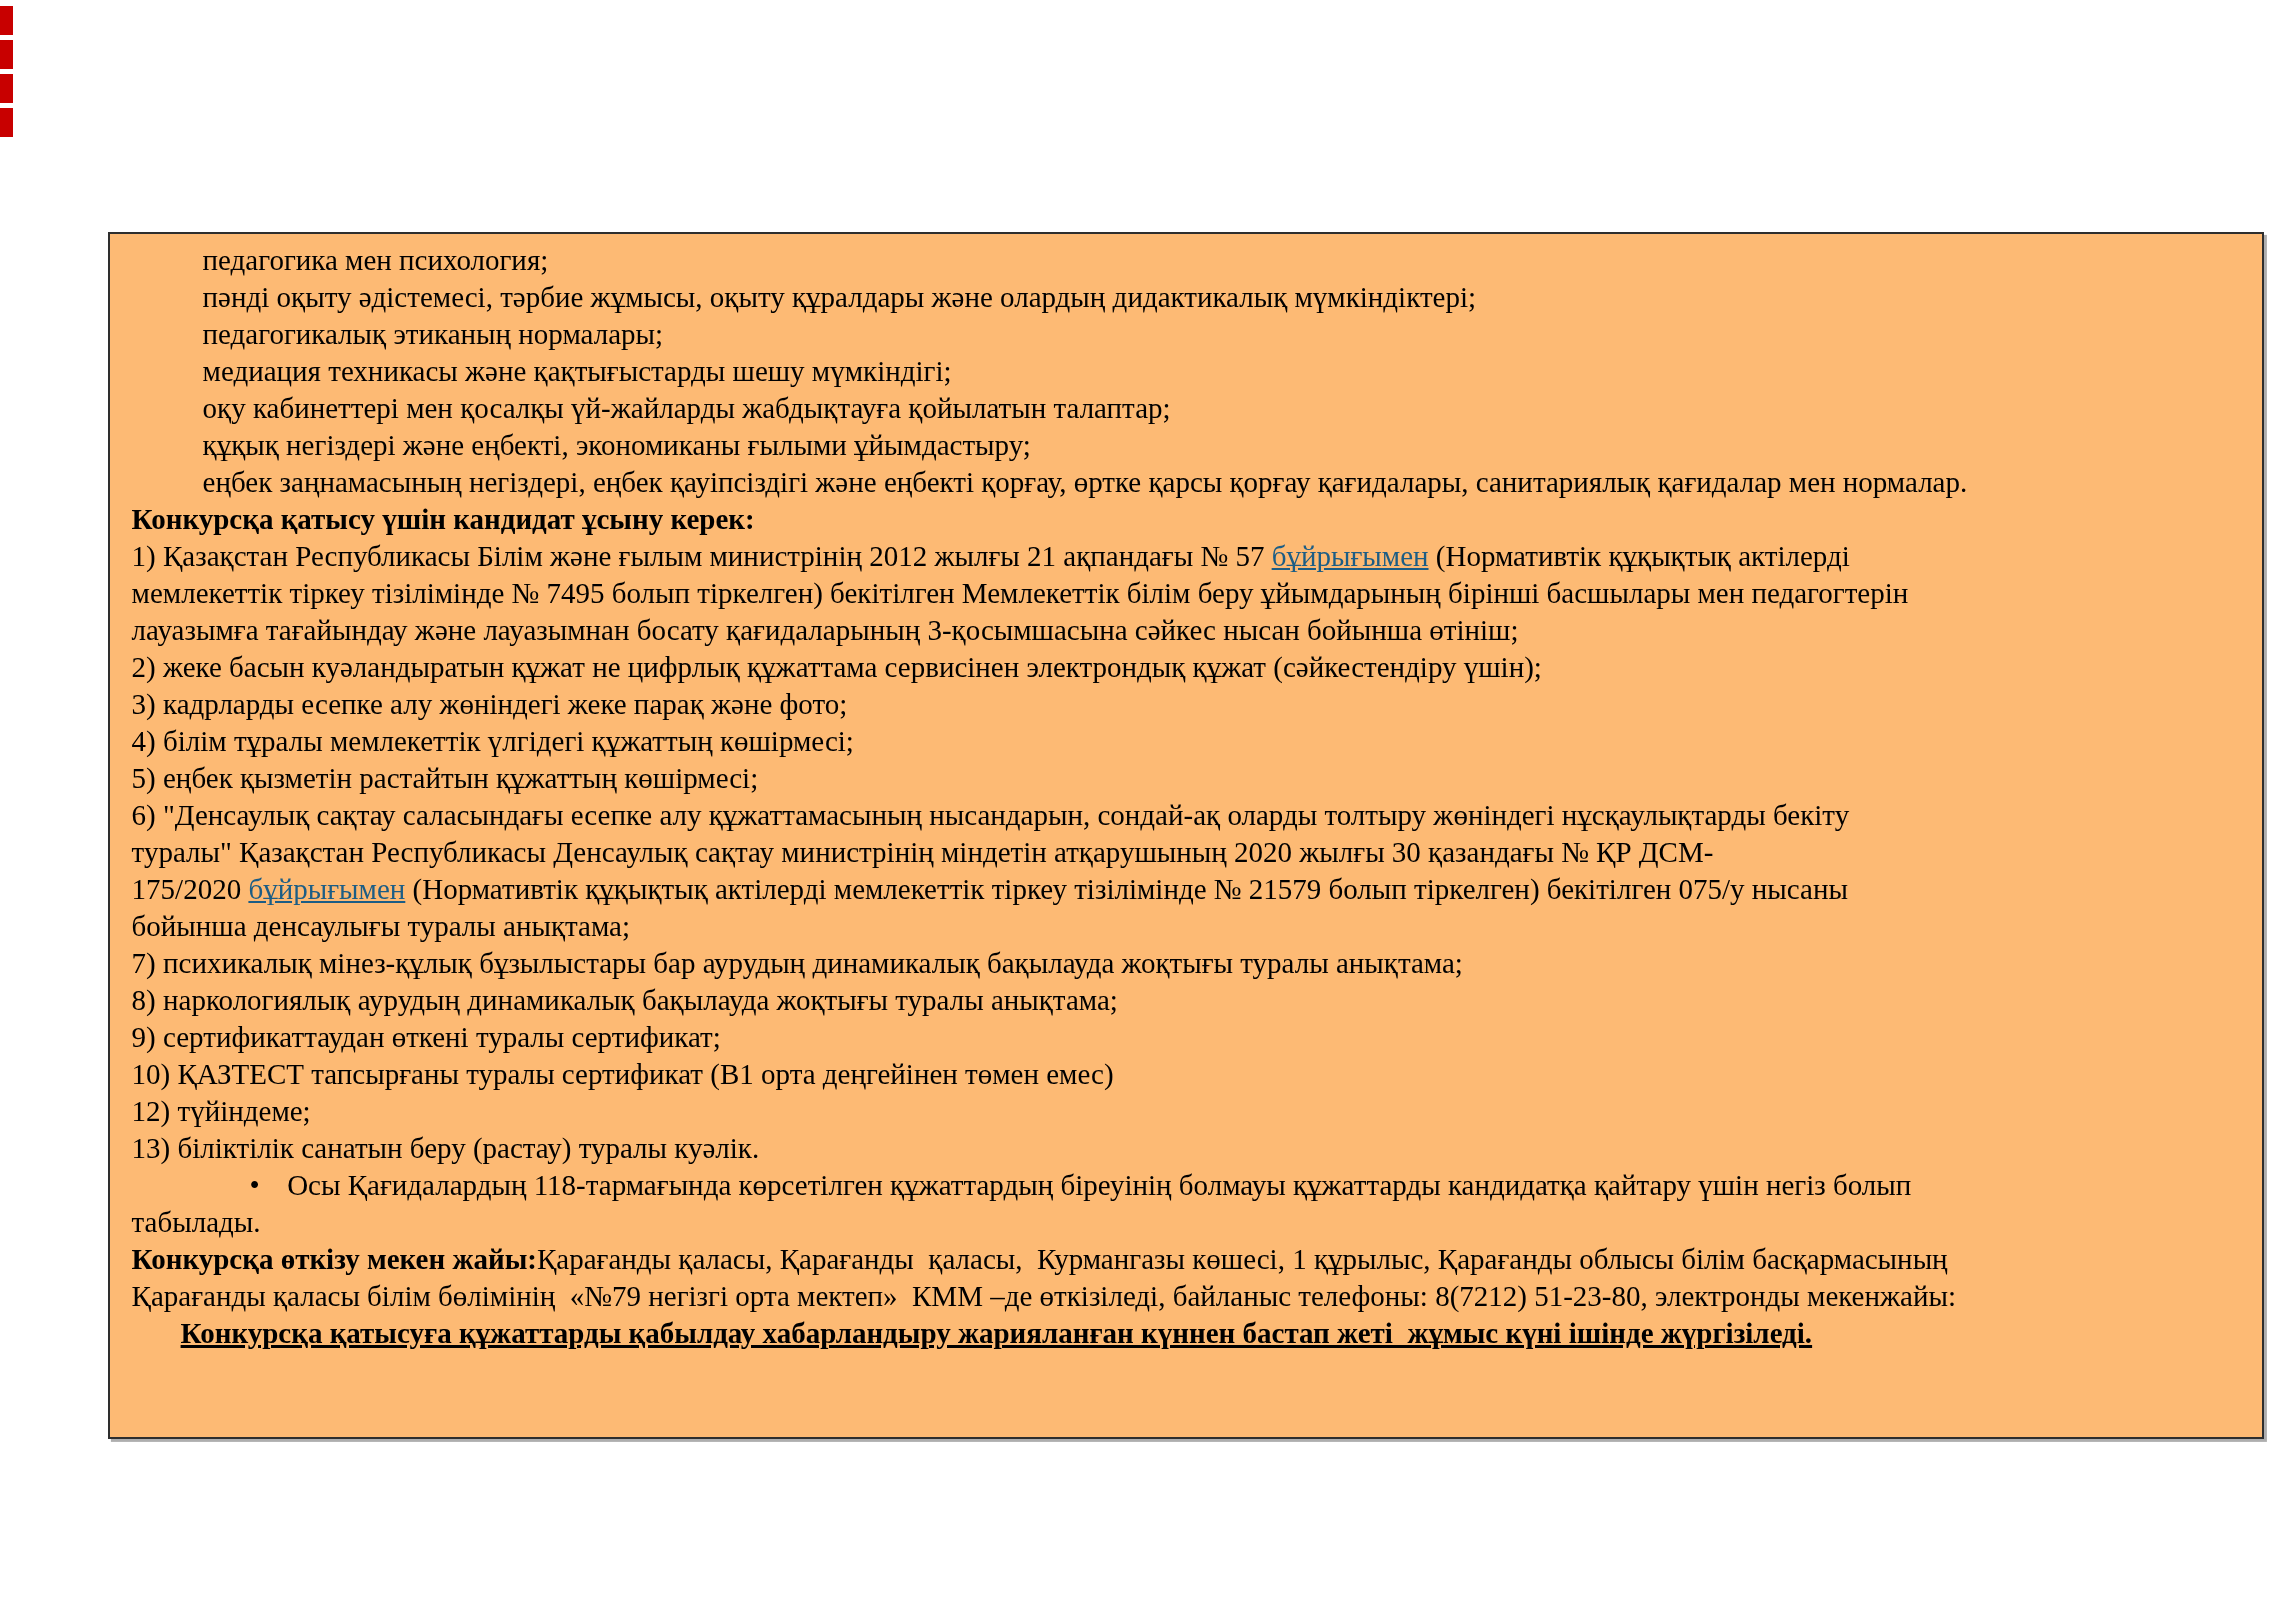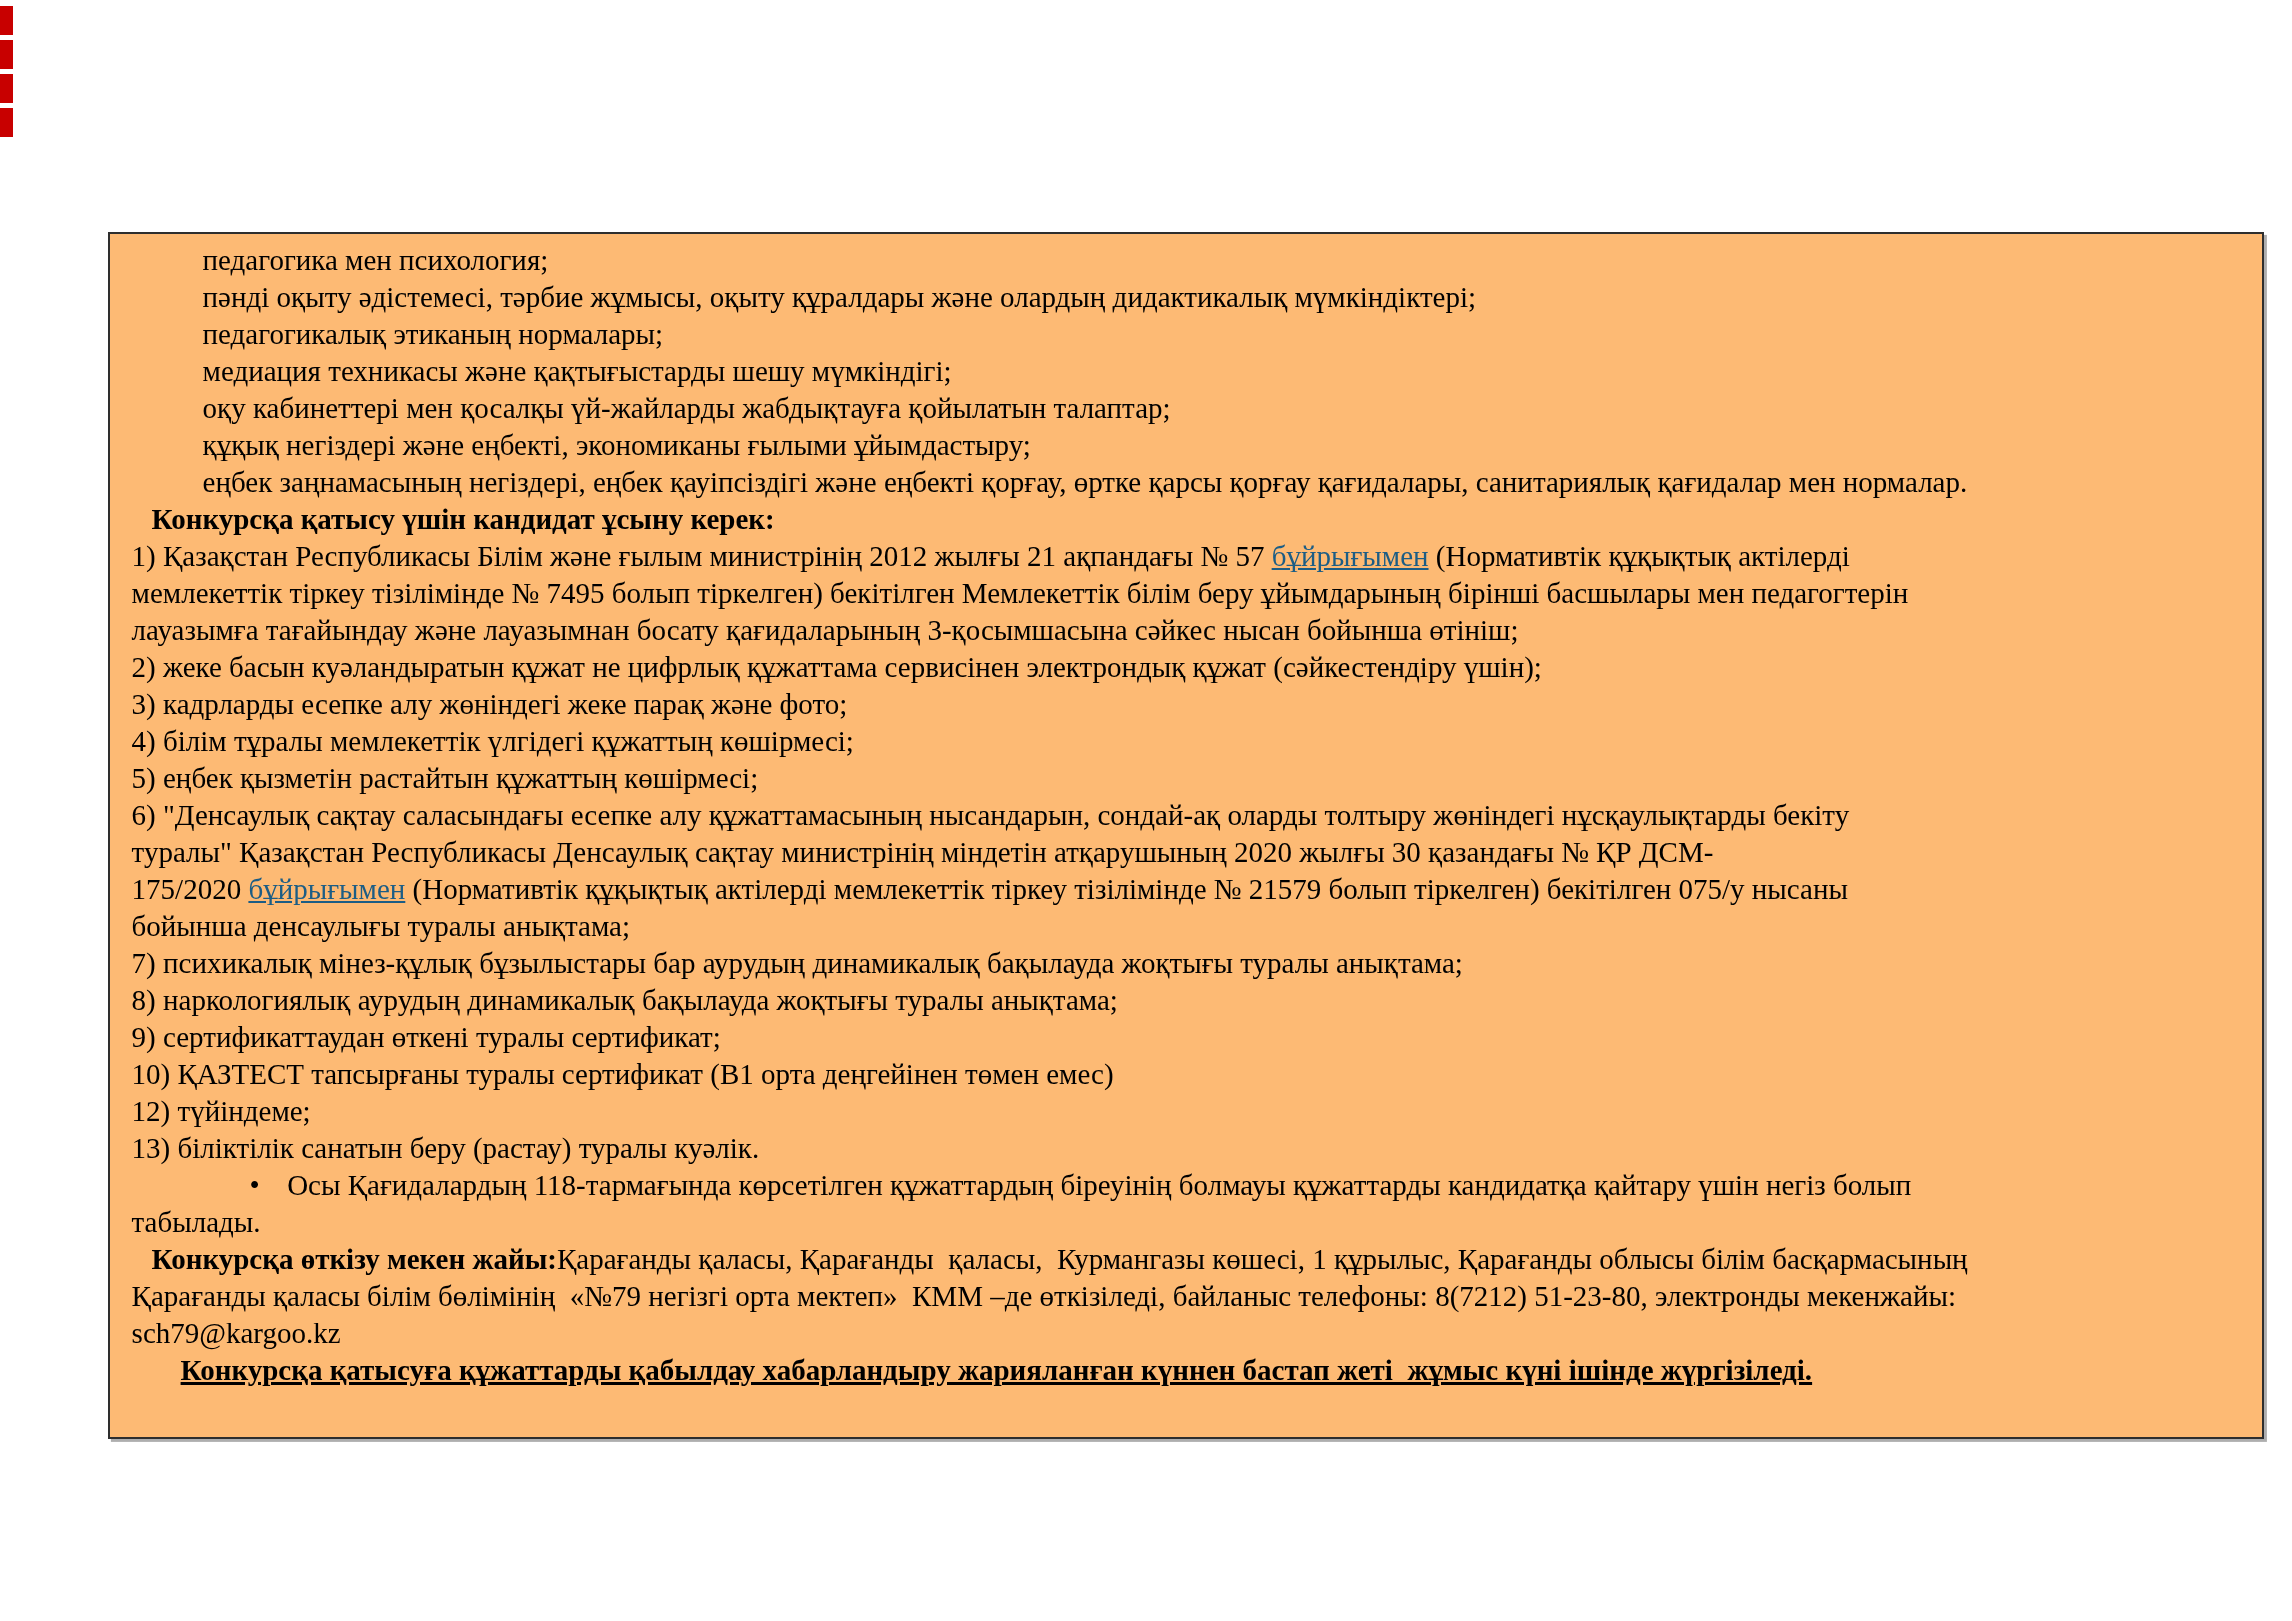--- a/index.html
+++ b/index.html
@@ -31,21 +31,21 @@
   }
   .line{white-space:pre-wrap;}
   .line.indent{padding-left:71px;}
   .line.hang{padding-left:49px;}
   .line.bullet .bullet-glyph{
     display:inline-block;
     padding-left:118px;
     margin-right:27.4px;
     font-size:29px;
   }
-  .b{font-weight:bold;margin-left:20px;}
+  .b{font-weight:bold;}
   .bu{font-weight:bold;text-decoration:underline;text-decoration-thickness:2.9px;}
   a.doc-link{
     text-decoration:underline;
     cursor:pointer;
   }
 </style>
 </head>
 <body>
 
 <div class="edge-marks">
@@ -78,16 +78,15 @@
     <div class="line flush"><span>7) психикалық мінез-құлық бұзылыстары бар аурудың динамикалық бақылауда жоқтығы туралы анықтама;</span></div>
     <div class="line flush"><span>8) наркологиялық аурудың динамикалық бақылауда жоқтығы туралы анықтама;</span></div>
     <div class="line flush"><span>9) сертификаттаудан өткені туралы сертификат;</span></div>
     <div class="line flush"><span>10) ҚАЗТЕСТ тапсырғаны туралы сертификат (В1 орта деңгейінен төмен емес)</span></div>
     <div class="line flush"><span>12) түйіндеме;</span></div>
     <div class="line flush"><span>13) біліктілік санатын беру (растау) туралы куәлік.</span></div>
     <div class="line bullet"><span class="bullet-glyph">•</span><span>Осы Қағидалардың 118-тармағында көрсетілген құжаттардың біреуінің болмауы құжаттарды кандидатқа қайтару үшін негіз болып</span></div>
     <div class="line flush"><span>табылады.</span></div>
     <div class="line flush"><span class="b">Конкурсқа өткізу мекен жайы:</span><span>Қарағанды қаласы, Қарағанды  қаласы,  Курмангазы көшесі, 1 құрылыс, Қарағанды облысы білім басқармасының</span></div>
     <div class="line flush"><span>Қарағанды қаласы білім бөлімінің  «№79 негізгі орта мектеп»  КММ –де өткізіледі, байланыс телефоны: 8(7212) 51-23-80, электронды мекенжайы:</span></div>
-    <div class="line flush"><span>sch79@kargoo.kz</span></div>
     <div class="line hang"><span class="bu">Конкурсқа қатысуға құжаттарды қабылдау хабарландыру жарияланған күннен бастап жеті  жұмыс күні ішінде жүргізіледі.</span></div>
   </div>
 
 
 </body></html>

